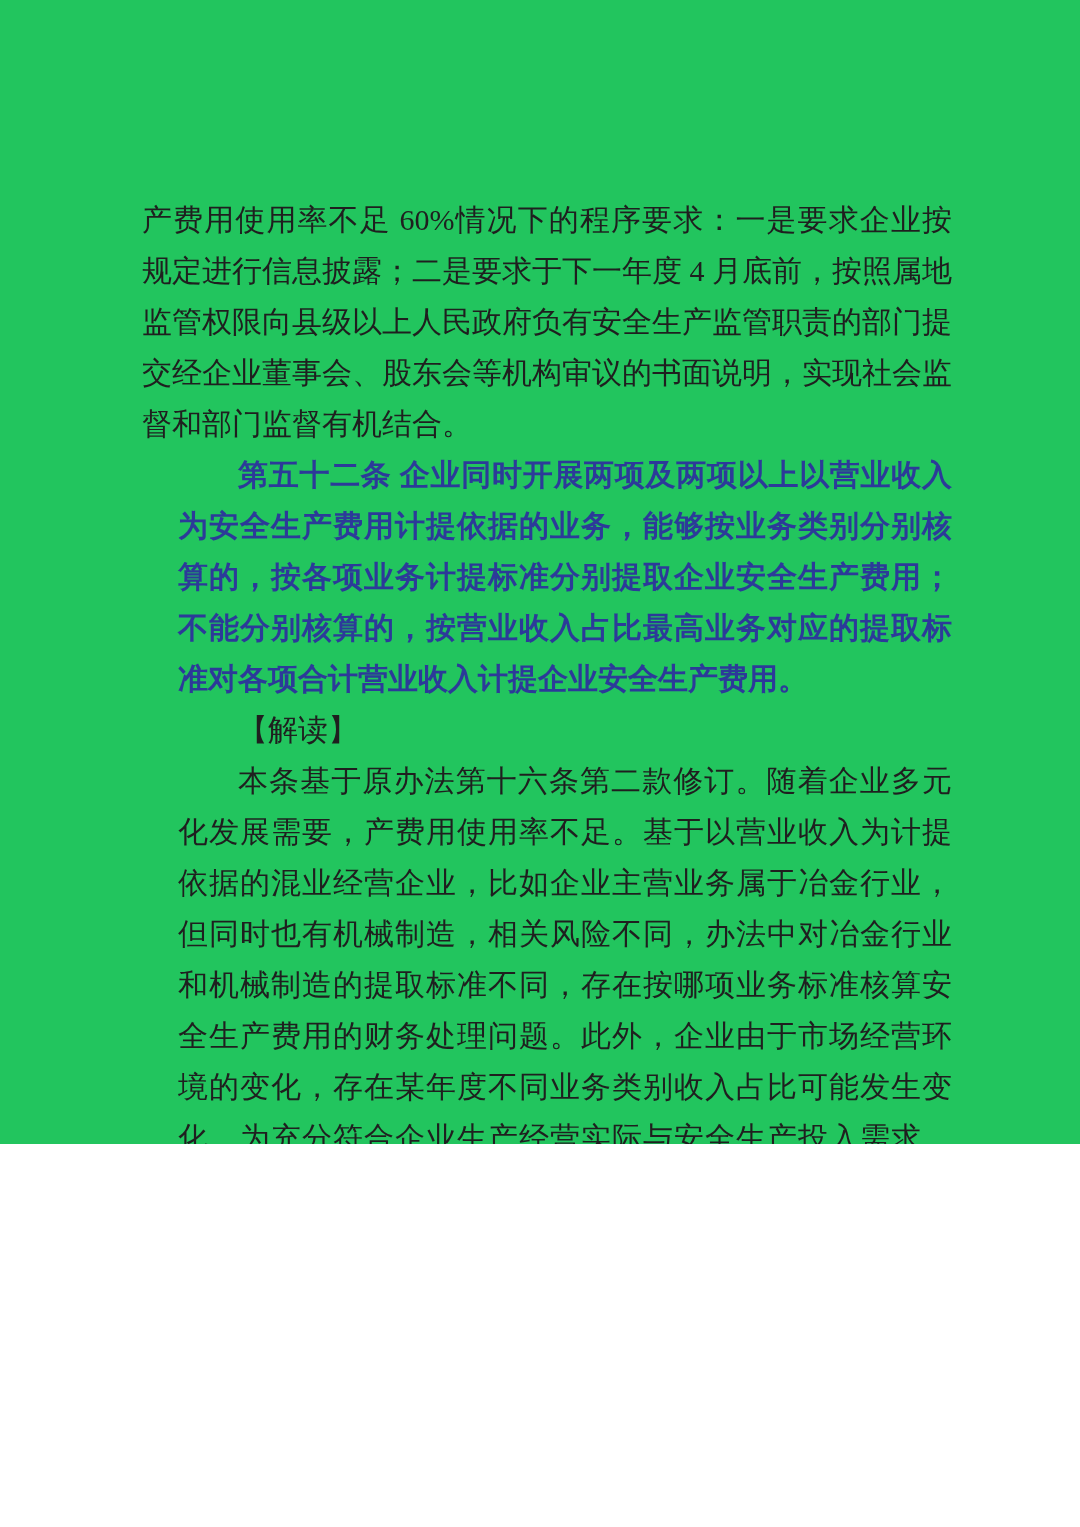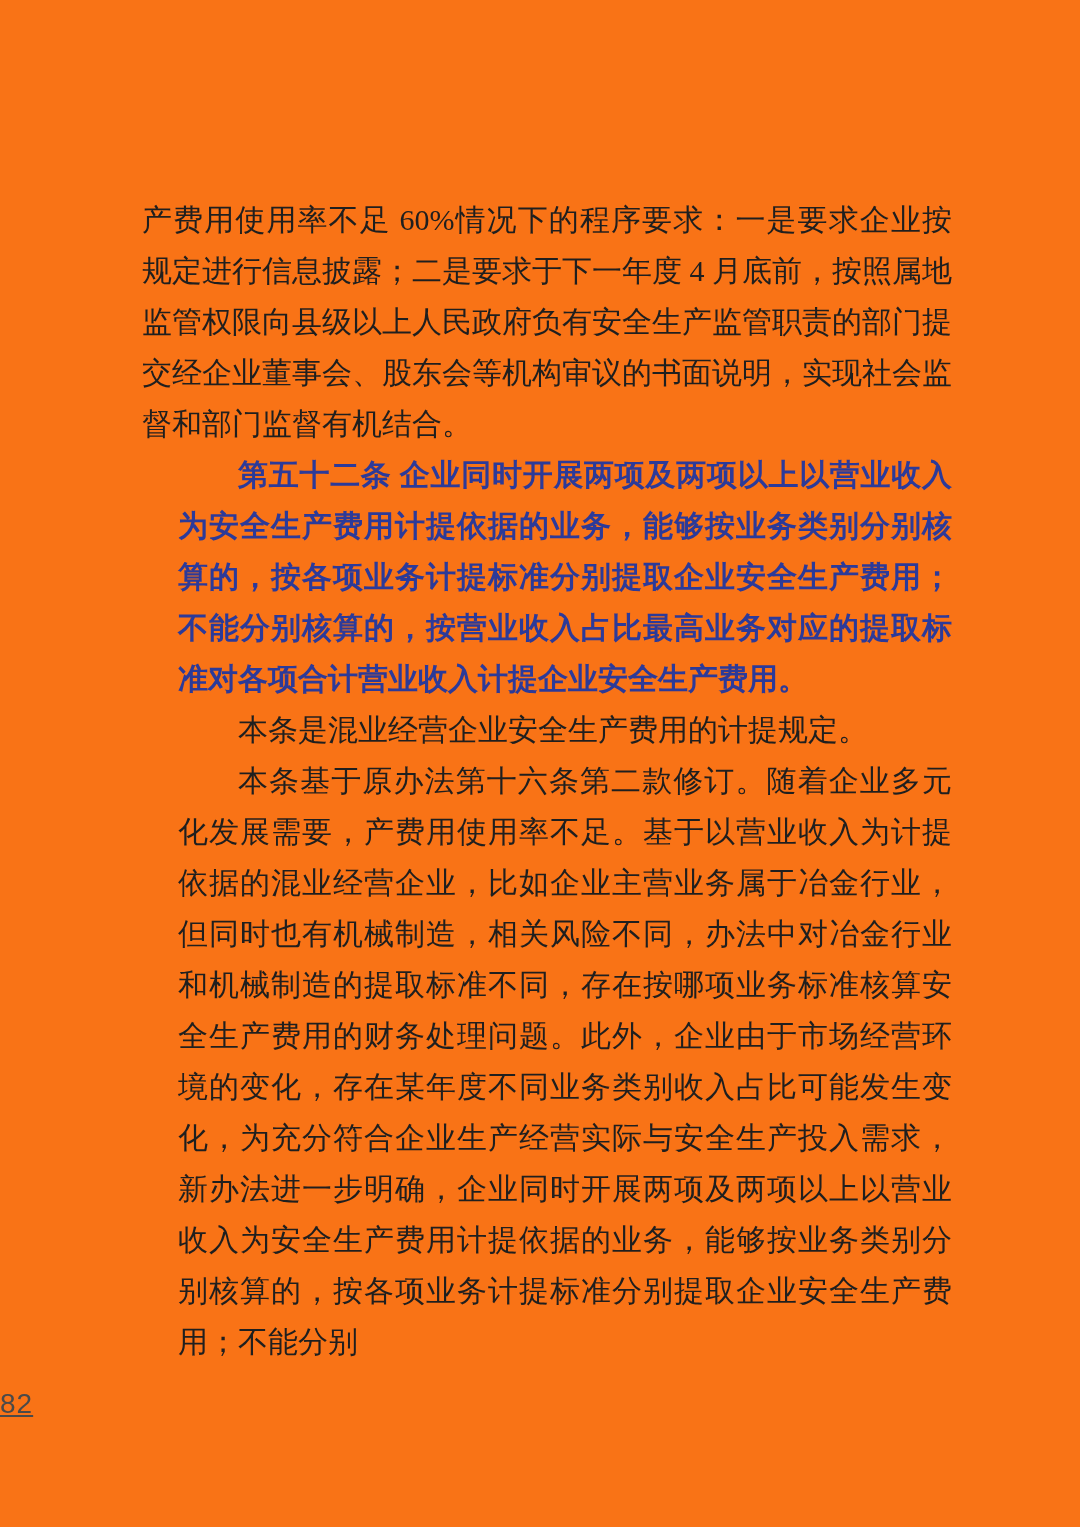--- a/index.html
+++ b/index.html
@@ -3,23 +3,23 @@
 <meta charset="utf-8">
 <style>
   html, body {
     margin: 0;
     padding: 0;
     background: #ffffff;
   }
   .page {
     position: relative;
     width: 1080px;
-    height: 1527px;
+    height: 1144px;
     margin: 0 auto;
-    background: #f97316;
+    background: #22c55e;
     overflow: hidden;
     font-family: "Liberation Serif", "DejaVu Serif", serif;
   }
   .text-block {
     position: absolute;
     top: 194px;
     left: 142px;
     width: 810px;
     font-size: 30px;
     line-height: 51px;
@@ -57,22 +57,22 @@
 <body>
 
 <div class="page">
 
   <div class="text-block">
 
     <p class="para">产费用使用率不足 60%情况下的程序要求：一是要求企业按规定进行信息披露；二是要求于下一年度 4 月底前，按照属地监管权限向县级以上人民政府负有安全生产监管职责的部门提交经企业董事会、股东会等机构审议的书面说明，实现社会监督和部门监督有机结合。</p>
 
     <p class="para indent article">第五十二条 企业同时开展两项及两项以上以营业收入为安全生产费用计提依据的业务，能够按业务类别分别核算的，按各项业务计提标准分别提取企业安全生产费用；不能分别核算的，按营业收入占比最高业务对应的提取标准对各项合计营业收入计提企业安全生产费用。</p>
 
+    <p class="para indent">【解读】</p>
 
-    <p class="para indent">本条是混业经营企业安全生产费用的计提规定。</p>
 
     <p class="para indent">本条基于原办法第十六条第二款修订。随着企业多元化发展需要，产费用使用率不足。基于以营业收入为计提依据的混业经营企业，比如企业主营业务属于冶金行业，但同时也有机械制造，相关风险不同，办法中对冶金行业和机械制造的提取标准不同，存在按哪项业务标准核算安全生产费用的财务处理问题。此外，企业由于市场经营环境的变化，存在某年度不同业务类别收入占比可能发生变化，为充分符合企业生产经营实际与安全生产投入需求，新办法进一步明确，企业同时开展两项及两项以上以营业收入为安全生产费用计提依据的业务，能够按业务类别分别核算的，按各项业务计提标准分别提取企业安全生产费用；不能分别</p>
 
   </div>
 
   <div class="page-footer">82</div>
 
 </div>
 
 </body></html>

